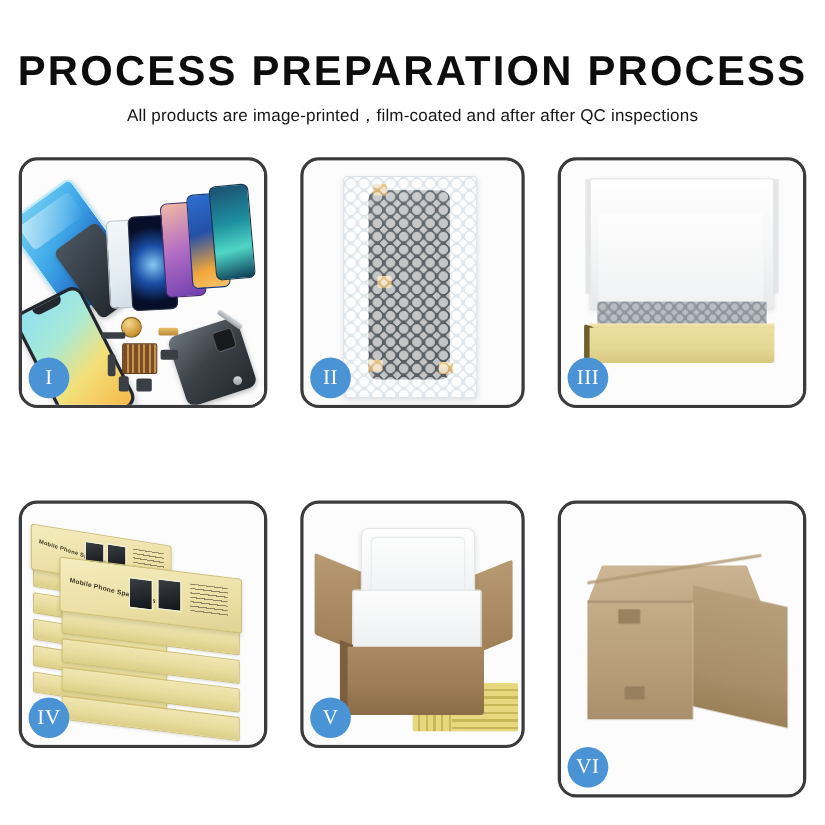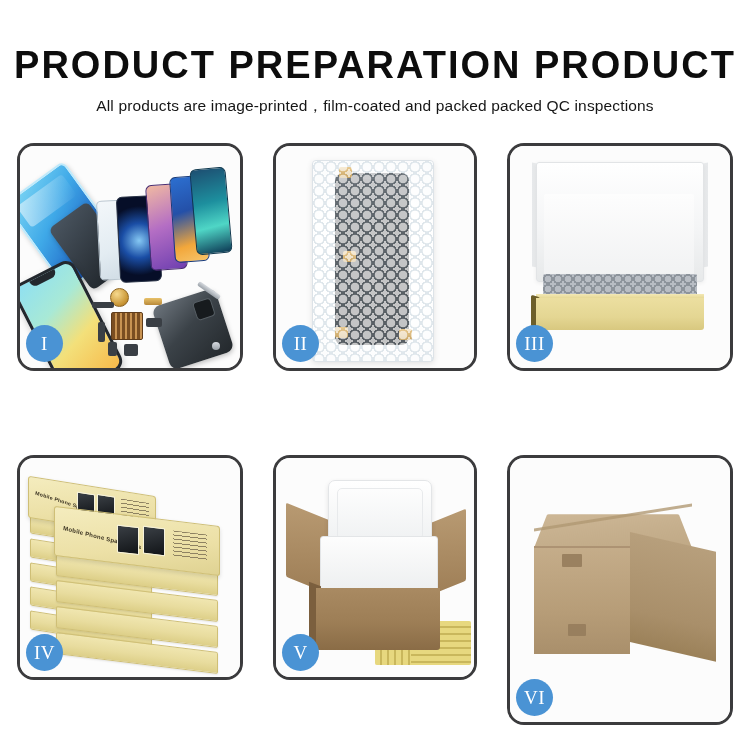--- a/index.html
+++ b/index.html
@@ -395,22 +395,22 @@
   #p6-tape1 { left:52px; top:96px; width:20px; height:13px; }
   #p6-tape2 { left:58px; top:166px; width:18px; height:12px; }
   #p6-flapline {
     position:absolute; left:24px; top:88px; width:96px; height:2px; background:#a2886a; opacity:.7;
   }
 </style>
 </head>
 <body>
 
 <div id="header">
-  <h1 id="page-title">PRODUCT PREPARATION PRODUCT</h1>
-  <p id="page-subtitle">All products are image-printed，film-coated and packed packed QC inspections</p>
+  <h1 id="page-title">PROCESS PREPARATION PROCESS</h1>
+  <p id="page-subtitle">All products are image-printed，film-coated and after after QC inspections</p>
 </div>
 
 <div class="panel" id="panel-1">
   <div class="panel-inner">
     <div class="ph" id="p1-protector"></div>
     <div class="ph" id="p1-darkphone"></div>
     <div class="ph" id="p1-glass"></div>
     <div class="ph" id="p1-phone-a"></div>
     <div class="ph" id="p1-phone-b"></div>
     <div class="ph" id="p1-phone-c"></div>

